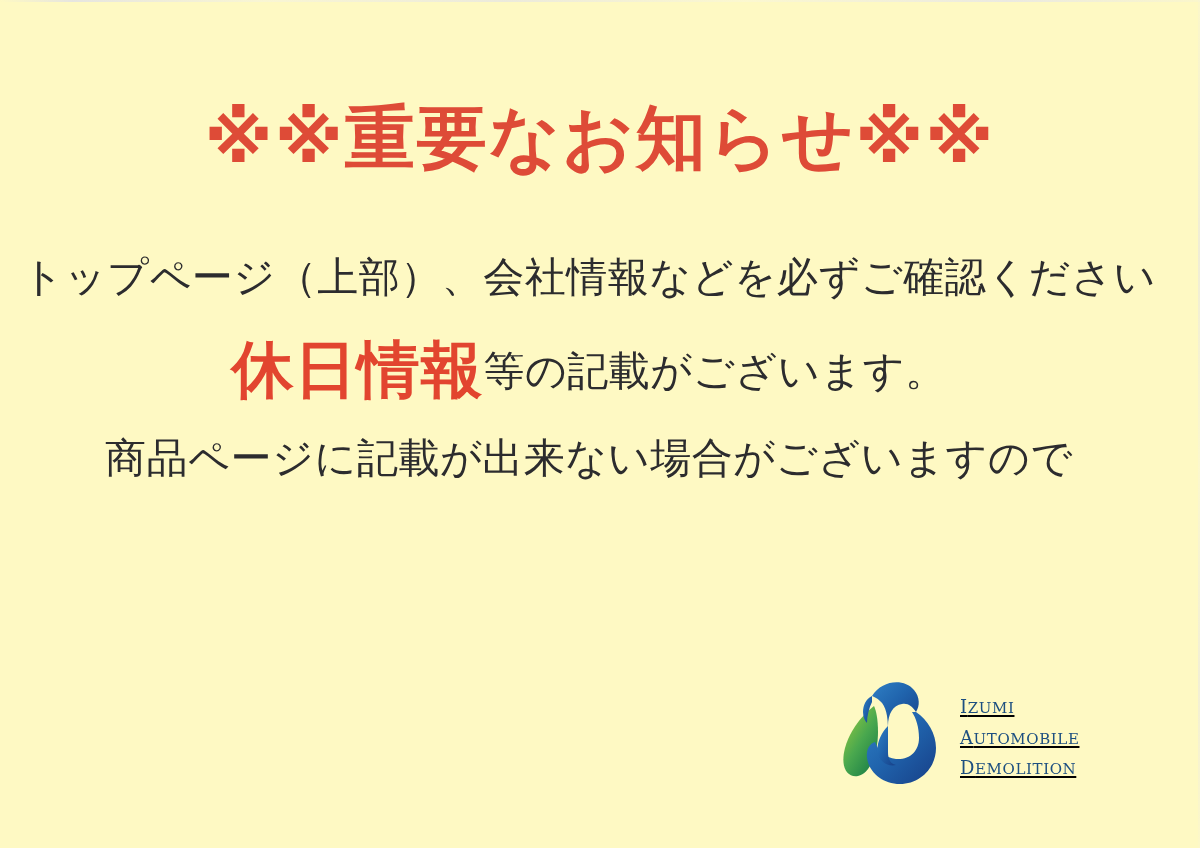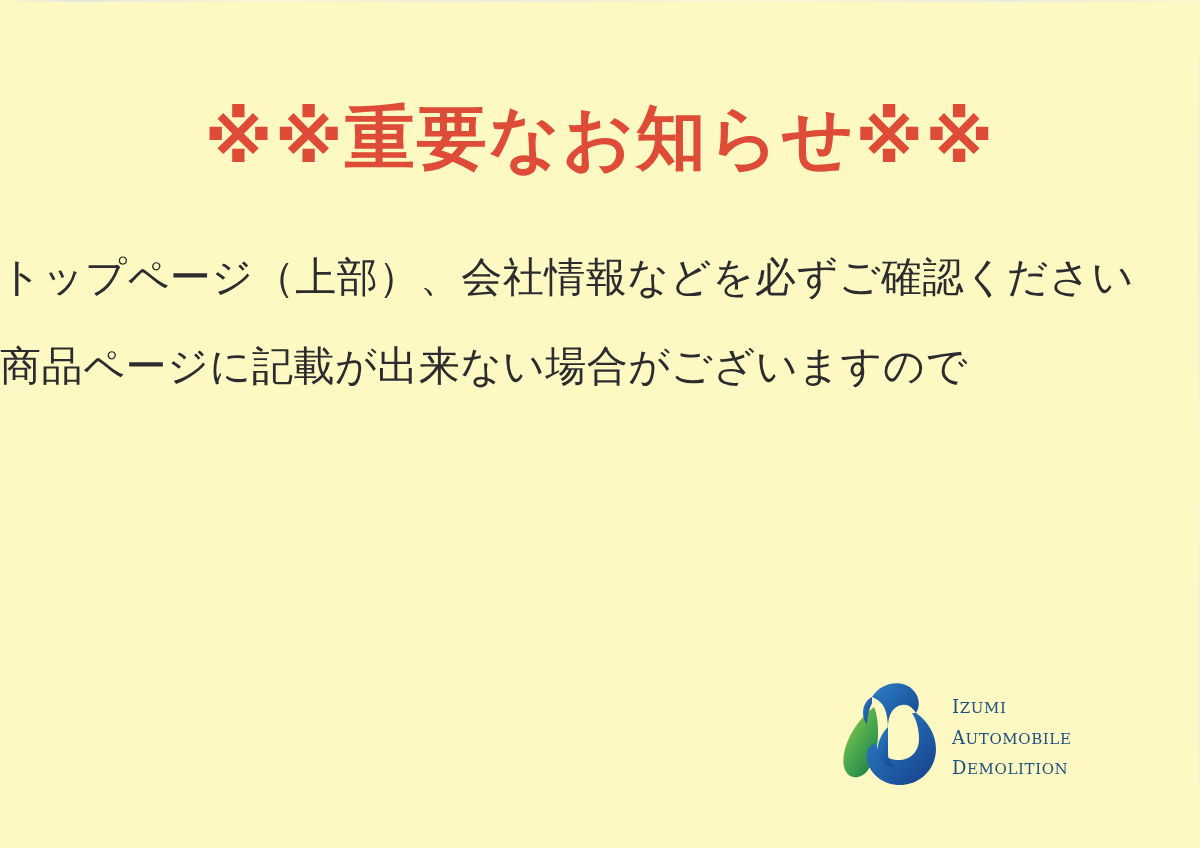--- a/index.html
+++ b/index.html
@@ -64,20 +64,21 @@
     line-height: 1.05;
     color: #de4b37;
   }
 
   
   .body-block {
     position: absolute;
     top: 250px;
     left: 0;
     width: 1178px;
+    text-align: center;
   }
 
   .line {
     white-space: nowrap;
     color: #2c2c2e;
     font-family: "DejaVu Sans", "Liberation Sans", sans-serif;
     font-weight: 400;
     font-size: 41px;
     letter-spacing: 0.5px;
   }
@@ -105,22 +106,22 @@
   .line-5 { margin-bottom: 0; }
 
   
   .logo {
     position: absolute;
     left: 836px;
     top: 672px;
     width: 284px;
     height: 120px;
     display: flex;
-    align-items: center;
-    gap: 4px;
+    gap: 12px;
+    text-decoration: underline;
   }
 
   .logo-mark {
     width: 112px;
     height: 118px;
     flex: 0 0 auto;
   }
 
   .logo-text {
     display: flex;
@@ -148,20 +149,23 @@
 
   <div class="scan-edge-top"></div>
   <div class="scan-edge-right"></div>
 
   <div class="headline">※※重要なお知らせ※※</div>
 
   <div class="body-block">
 
     <div class="line line-1">トップページ（上部）、会社情報などを必ずご確認ください</div>
 
+    <div class="line line-2">
+      <span class="emph">休日情報</span><span class="rest">等の記載がございます。</span>
+    </div>
 
 
     <div class="line line-4">商品ページに記載が出来ない場合がございますので</div>
 
   </div>
 
   <div class="logo">
 
     <svg class="logo-mark" viewBox="0 0 112 118">
       <defs>

